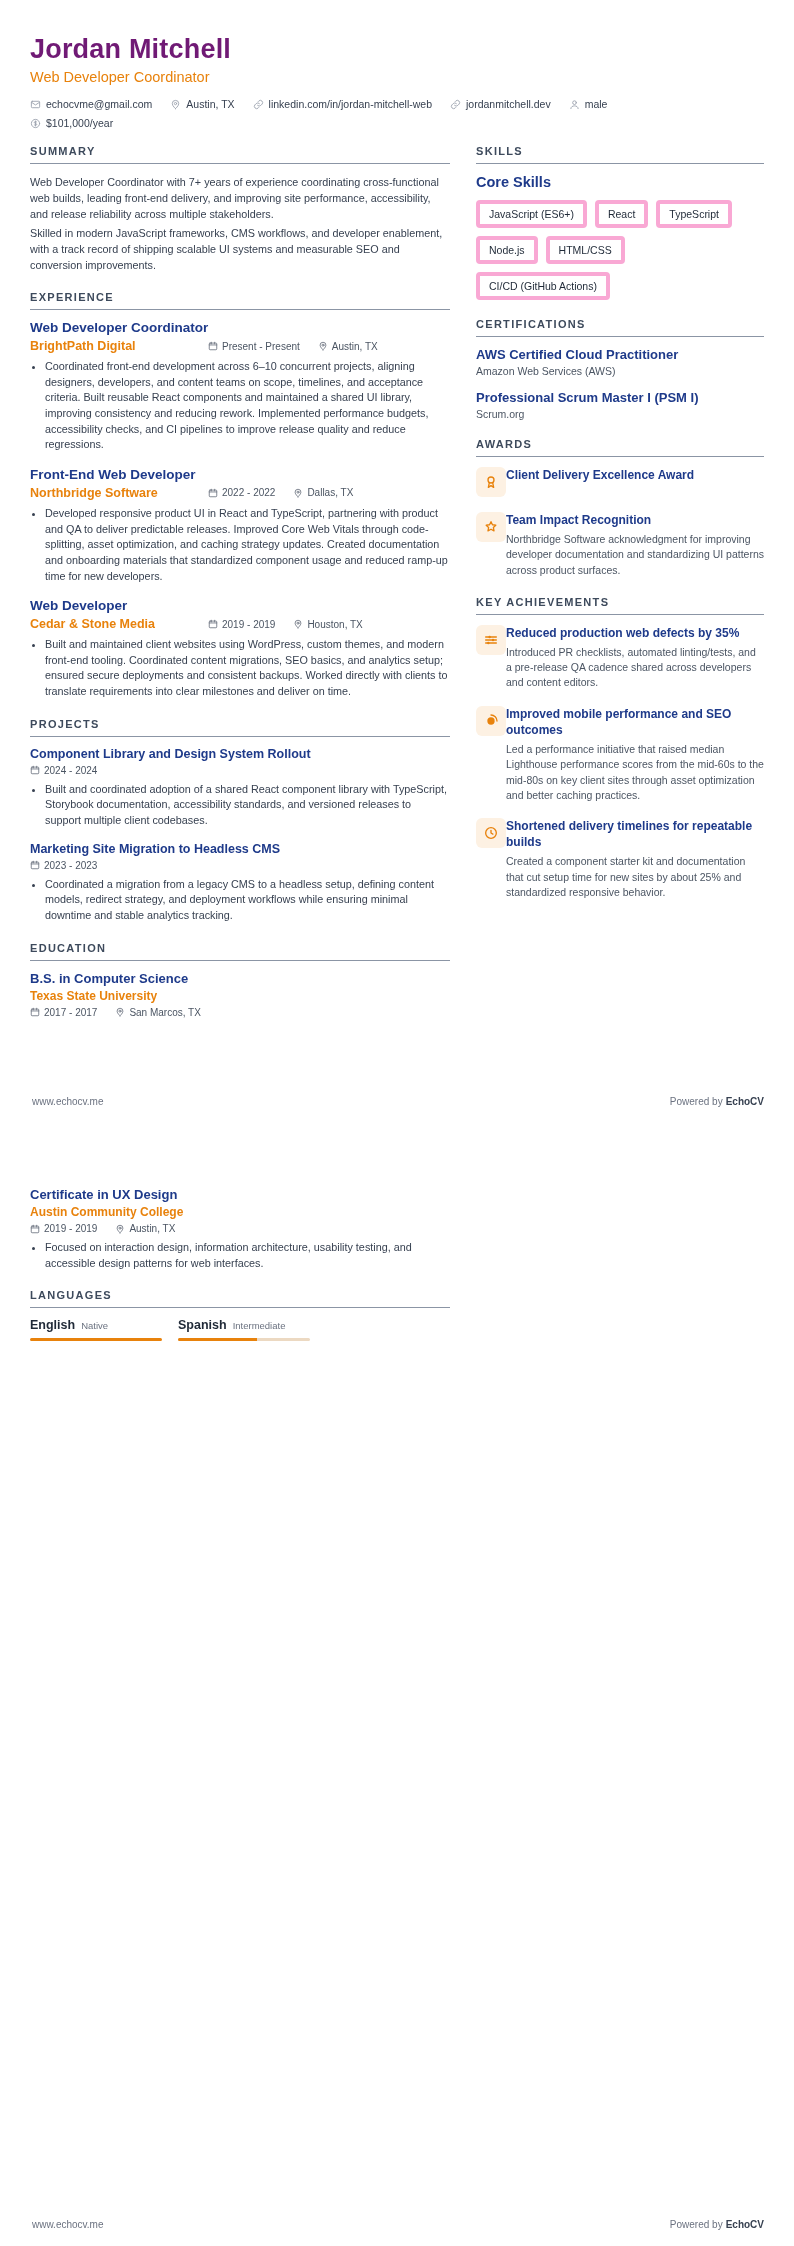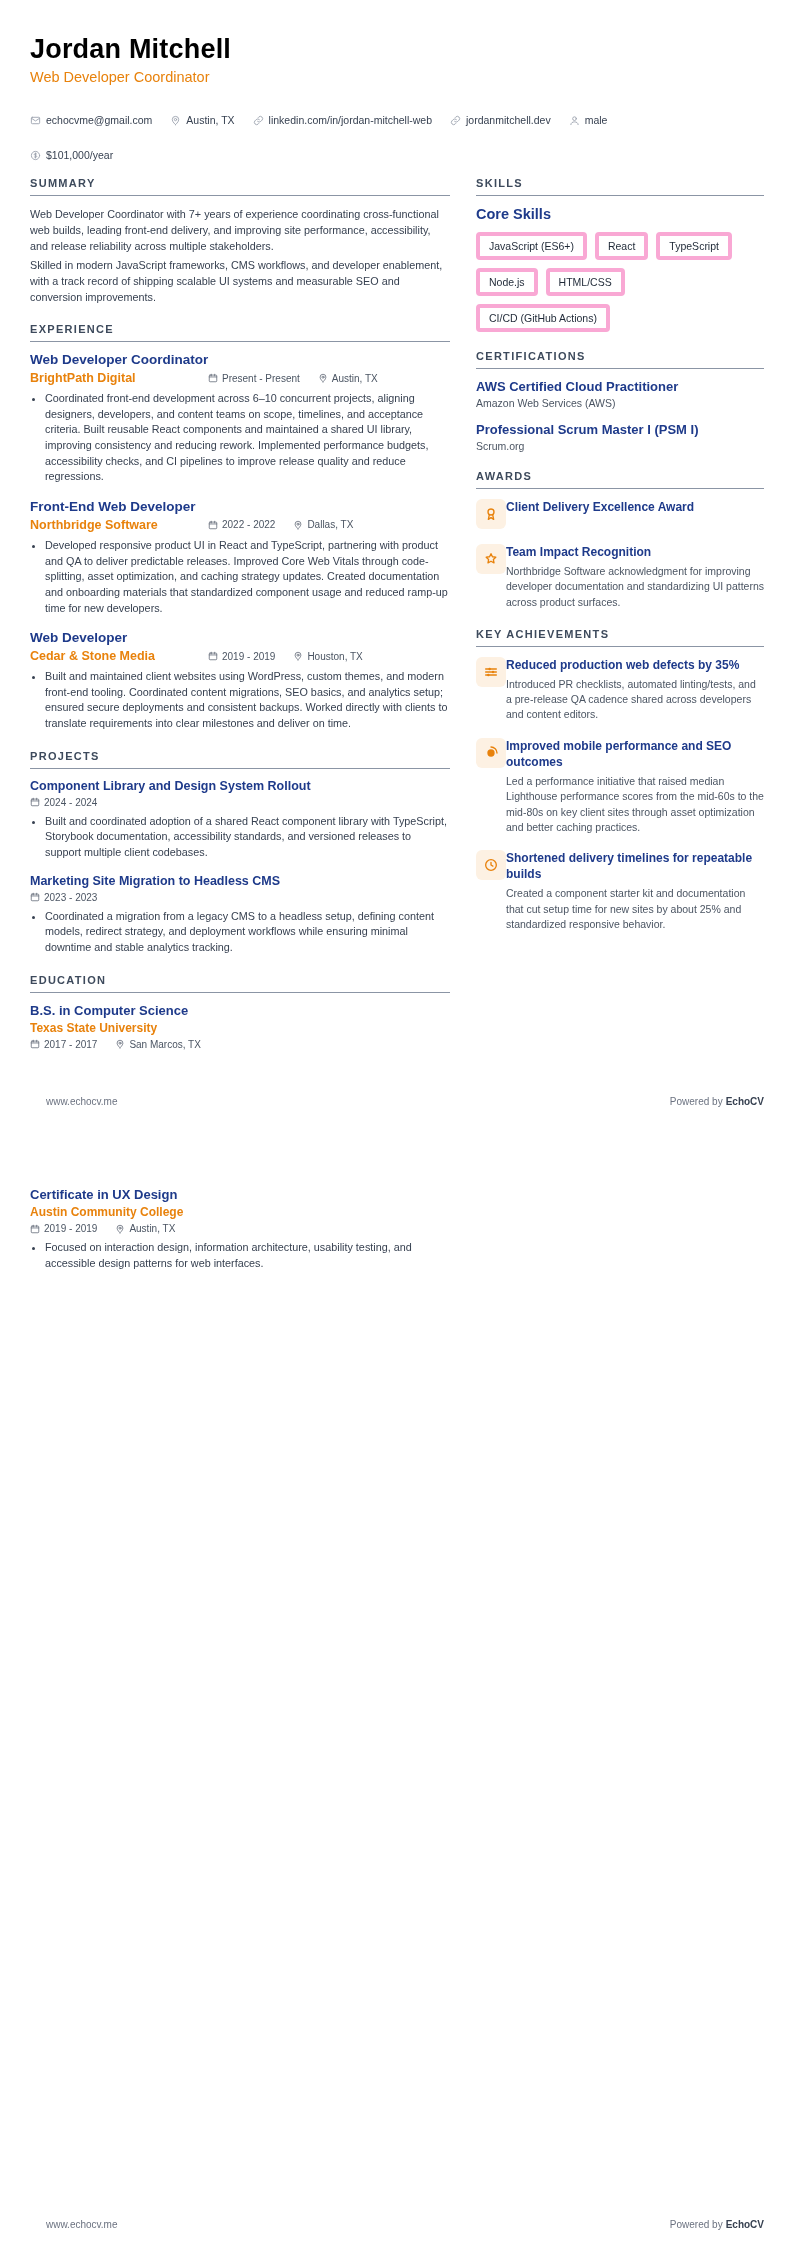--- a/index.html
+++ b/index.html
@@ -16,39 +16,39 @@
     position: relative;
     padding: 34px 30px 60px 30px;
     overflow: hidden;
     background: #ffffff;
   }
   
   .person-name {
     margin: 0 0 4px 0;
     font-size: 27px;
     font-weight: 700;
-    color: #000000;
+    color: #701a75;
     letter-spacing: .2px;
   }
   .person-title {
     color: #e8820c;
     font-size: 14.5px;
     font-weight: 500;
     margin: 0 0 13px 0;
   }
   .contact-row {
     display: flex;
     flex-wrap: wrap;
     align-items: center;
     gap: 6px 18px;
     font-size: 10.5px;
     color: #374151;
     margin-bottom: 7px;
   }
-  .contact { display: inline-flex; align-items: center; gap: 5px; margin-top: 16px; }
+  .contact { display: inline-flex; align-items: center; gap: 5px; }
   .cicon { display: inline-flex; }
   .cicon svg { width: 11px; height: 11px; stroke: #9ca3af; fill: none; stroke-width: 2; stroke-linecap: round; stroke-linejoin: round; }
   
   .columns { display: flex; gap: 26px; margin-top: 16px; }
   .col-left { width: 420px; flex: none; }
   .col-right { flex: 1; min-width: 0; }
   .sec { margin-bottom: 18px; }
   .sec-h {
     margin: 0 0 10px 0;
     font-size: 11px;
@@ -101,21 +101,21 @@
   
   .lang-row { display: flex; gap: 16px; }
   .lang { width: 132px; }
   .lang-top { display: flex; align-items: baseline; gap: 6px; }
   .lang-name { font-size: 12.5px; font-weight: 700; color: #1f2937; }
   .lang-level { font-size: 9.5px; color: #6b7280; }
   .lang-bar { height: 3px; background: #ecd9c2; margin-top: 6px; border-radius: 2px; overflow: hidden; }
   .lang-fill { height: 100%; background: #e8820c; }
   
   .page-footer {
-    position: absolute; left: 46px; right: 30px; bottom: 16px;
+    position: absolute; left: 32px; right: 30px; bottom: 16px;
     display: flex; justify-content: space-between; align-items: center;
     font-size: 10px; color: #6b7280;
   }
   .footer-powered { color: #6b7280; }
   .footer-brand { color: #374151; font-weight: 700; margin-left: 3px; }
 </style>
 </head>
 <body>
 
 <div class="page">
@@ -464,20 +464,43 @@
                 </svg>
               <span>Austin, TX</span>
             </span>
           </div>
           <ul class="bullets">
             <li>Focused on interaction design, information architecture, usability testing, and accessible design patterns for web interfaces.</li>
           </ul>
         </div>
       </section>
 
+      <section class="sec">
+        <h2 class="sec-h">LANGUAGES</h2>
+        <div class="lang-row">
+          <div class="lang">
+            <div class="lang-top">
+              <span class="lang-name">English</span>
+              <span class="lang-level">Native</span>
+            </div>
+            <div class="lang-bar">
+              <div class="lang-fill" style="width: 100%;"></div>
+            </div>
+          </div>
+          <div class="lang">
+            <div class="lang-top">
+              <span class="lang-name">Spanish</span>
+              <span class="lang-level">Intermediate</span>
+            </div>
+            <div class="lang-bar">
+              <div class="lang-fill" style="width: 60%;"></div>
+            </div>
+          </div>
+        </div>
+      </section>
     </div>
     <div class="col-right"></div>
   </div>
 
   <div class="page-footer">
     <span class="footer-site">www.echocv.me</span>
     <span class="footer-powered"><span>Powered by</span><span class="footer-brand">EchoCV</span></span>
   </div>
 </div>
 

